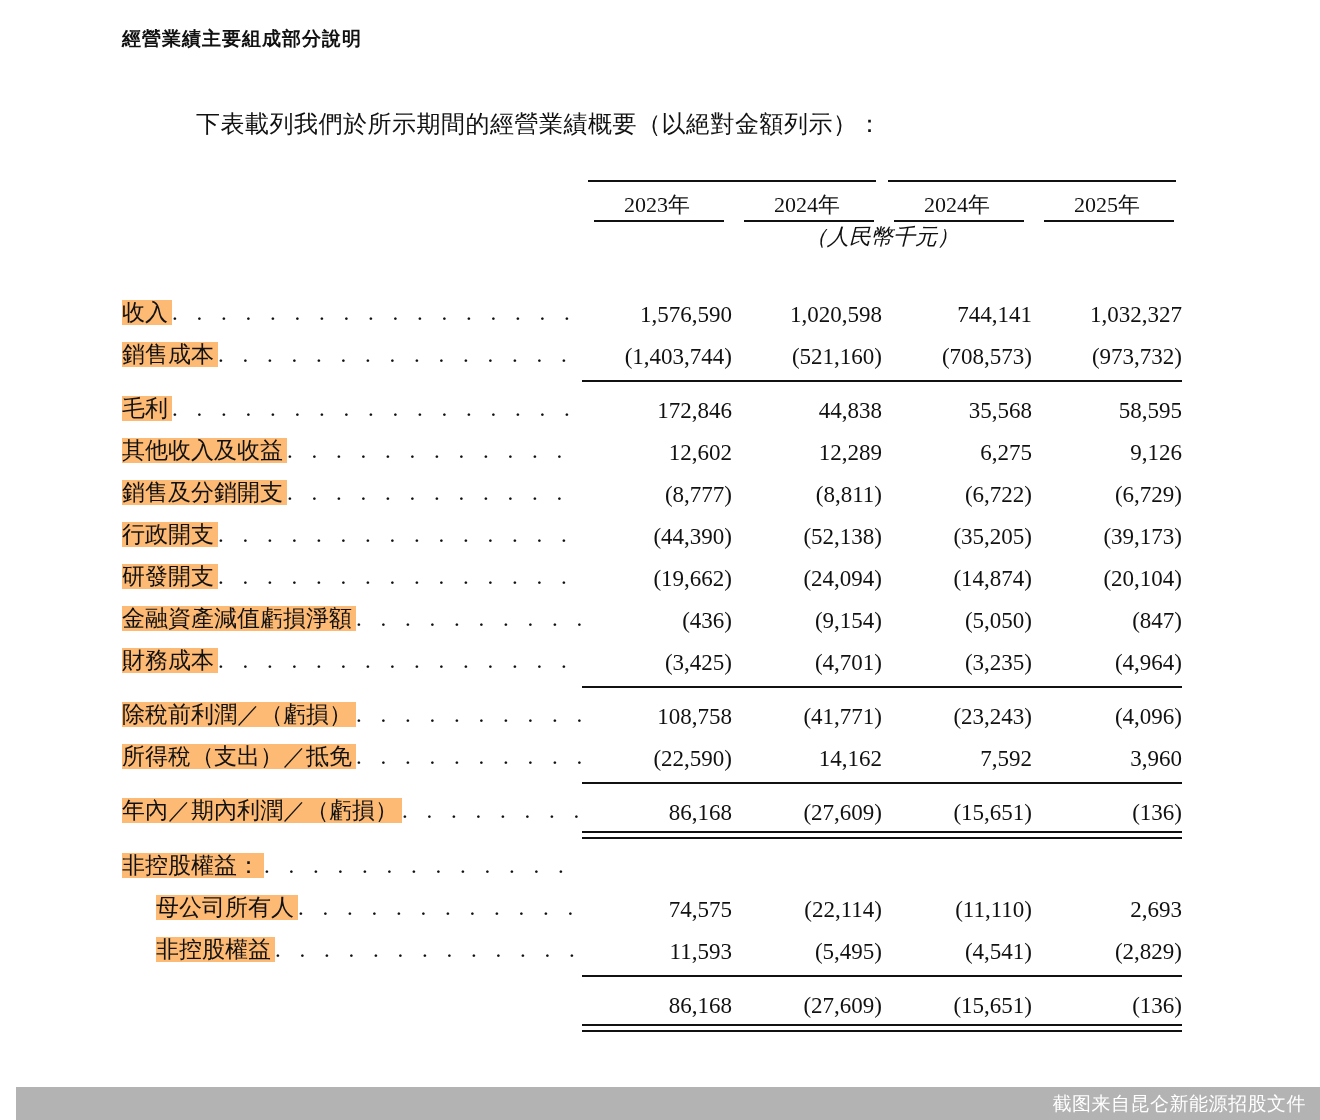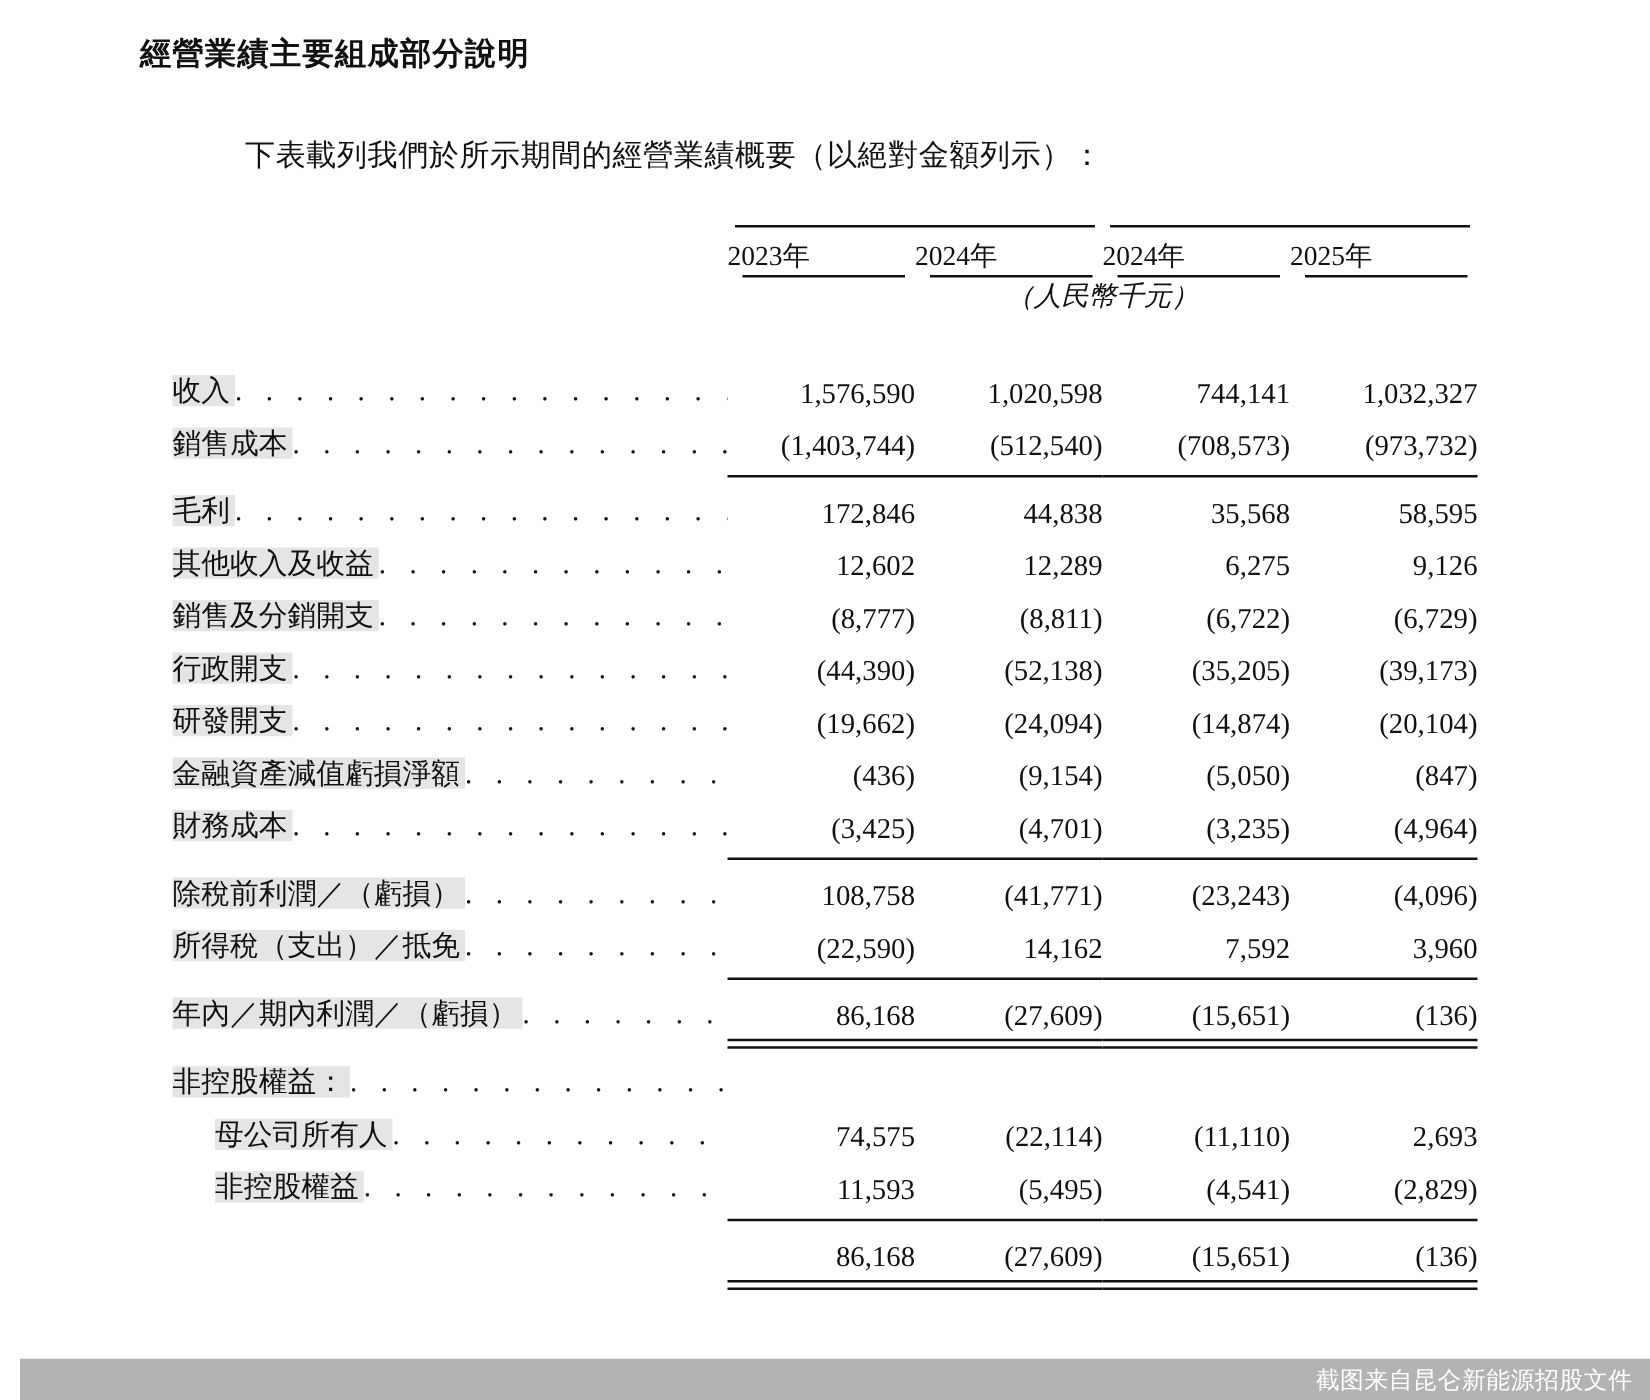--- a/index.html
+++ b/index.html
@@ -19,23 +19,23 @@
 
   .page {
     position: absolute;
     inset: 0;
     padding: 0;
   }
 
   
   .doc-title {
     position: absolute;
-    left: 112px;
+    left: 122px;
     top: 26px;
-    font-size: 25px;
+    font-size: 19px;
     font-weight: bold;
     letter-spacing: 1px;
     font-family: "Liberation Sans", "DejaVu Sans", sans-serif;
     white-space: nowrap;
   }
   .lead-para {
     position: absolute;
     left: 196px;
     top: 108px;
     font-size: 24px;
@@ -67,21 +67,21 @@
   }
 
   .lbl {
     text-align: left;
     white-space: nowrap;
     padding-right: 6px;
     height: 42px;
     position: relative;
     overflow: hidden;
   }
-  .lbl .txt { position: relative; z-index: 2; background: #e5e5e5; padding-right: 4px; margin-left: 16px; }
+  .lbl .txt { position: relative; z-index: 2; background: #fdba74; padding-right: 4px; }
   .lbl .leader {
     position: relative;
     z-index: 1;
     letter-spacing: 6.5px;
     color: #111;
   }
   .lbl.indent { padding-left: 34px; }
 
   .num {
     text-align: right;
@@ -100,21 +100,21 @@
     font-size: 22px;
     font-weight: bold;
     padding-bottom: 6px;
   }
   .rule-span {
     height: 2px;
     background: #111;
     margin: 0 6px 8px 6px;
   }
   .hdr-year {
-    text-align: left;
+    text-align: center;
     white-space: nowrap;
     font-size: 22px;
     font-weight: bold;
     padding-bottom: 6px;
   }
   .rule-col {
     height: 2px;
     background: #111;
     margin: 0 8px 0 12px;
   }
@@ -233,21 +233,21 @@
           <tr>
             <td class="lbl"><span class="txt">收入</span><span class="leader">. . . . . . . . . . . . . . . . . . . . . . . . . . . . . .</span></td>
             <td class="num">1,576,590</td>
             <td class="num">1,020,598</td>
             <td class="num">744,141</td>
             <td class="num">1,032,327</td>
           </tr>
           <tr>
             <td class="lbl"><span class="txt">銷售成本</span><span class="leader">. . . . . . . . . . . . . . . . . . . . . . . . . . . . . .</span></td>
             <td class="num">(1,403,744)</td>
-            <td class="num">(512,540)</td>
+            <td class="num">(521,160)</td>
             <td class="num">(708,573)</td>
             <td class="num">(973,732)</td>
           </tr>
           <tr>
             <td></td>
             <td class="rule-cell">
               <div class="line"></div>
             </td>
             <td class="rule-cell">
               <div class="line"></div>

